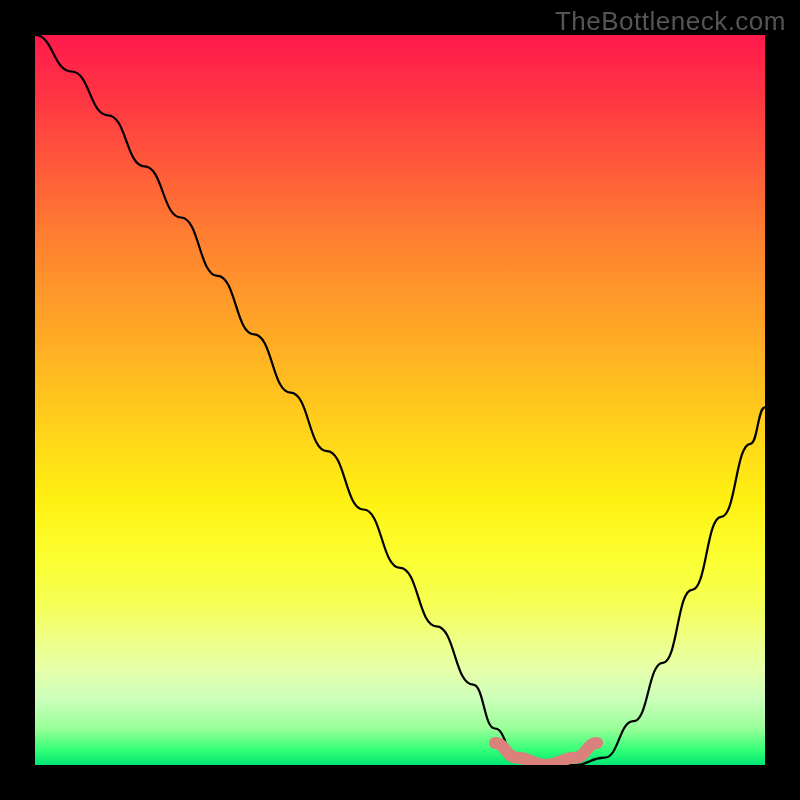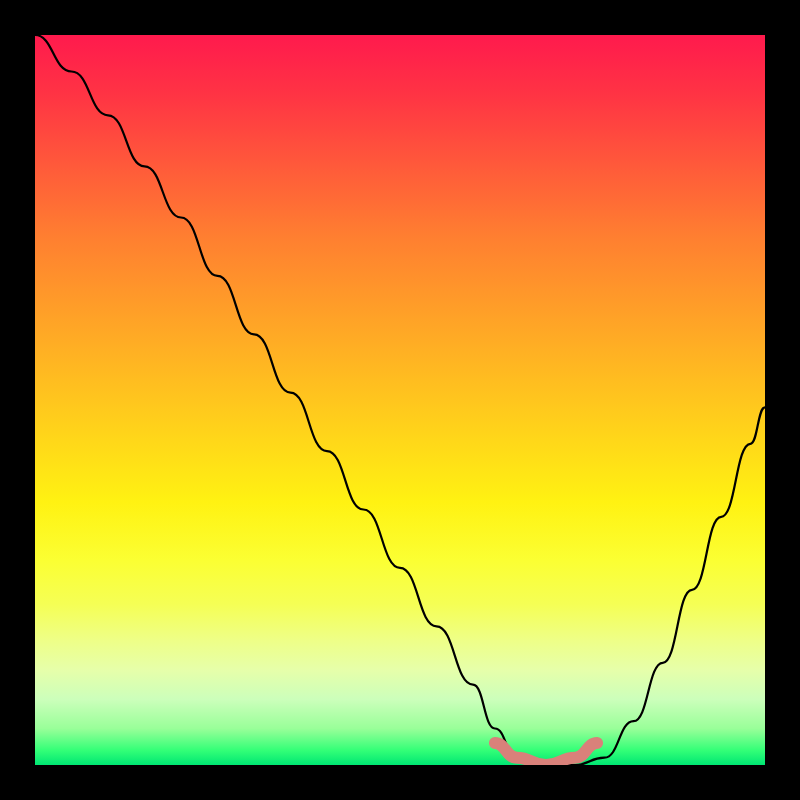--- a/index.html
+++ b/index.html
@@ -56,19 +56,20 @@
     left: 0;
     top: 0;
     width: 730px;
     height: 730px;
   }
 </style>
 </head>
 <body>
 
 <div class="frame">
+  <div class="watermark">TheBottleneck.com</div>
   <div class="plot">
     <svg class="curve" viewBox="0 0 730 730" preserveAspectRatio="none">
       <path fill="none" stroke="#000" stroke-width="2.2" d="M 0.0 0.0 C 18.3 0.0, 18.3 36.5, 36.5 36.5 C 54.8 36.5, 54.8 80.3, 73.0 80.3 C 91.3 80.3, 91.3 131.4, 109.5 131.4 C 127.8 131.4, 127.8 182.5, 146.0 182.5 C 164.3 182.5, 164.3 240.9, 182.5 240.9 C 200.8 240.9, 200.8 299.3, 219.0 299.3 C 237.3 299.3, 237.3 357.7, 255.5 357.7 C 273.8 357.7, 273.8 416.1, 292.0 416.1 C 310.3 416.1, 310.3 474.5, 328.5 474.5 C 346.8 474.5, 346.8 532.9, 365.0 532.9 C 383.3 532.9, 383.3 591.3, 401.5 591.3 C 419.8 591.3, 419.8 649.7, 438.0 649.7 C 448.9 649.7, 448.9 693.5, 459.9 693.5 C 470.9 693.5, 470.9 722.7, 481.8 722.7 C 496.4 722.7, 496.4 730.0, 511.0 730.0 C 525.6 730.0, 525.6 730.0, 540.2 730.0 C 554.8 730.0, 554.8 722.7, 569.4 722.7 C 584.0 722.7, 584.0 686.2, 598.6 686.2 C 613.2 686.2, 613.2 627.8, 627.8 627.8 C 642.4 627.8, 642.4 554.8, 657.0 554.8 C 671.6 554.8, 671.6 481.8, 686.2 481.8 C 700.8 481.8, 700.8 408.8, 715.4 408.8 C 722.7 408.8, 722.7 372.3, 730.0 372.3"></path>
       <path fill="none" stroke="#d9817a" stroke-width="12" stroke-linecap="round" stroke-linejoin="round" d="M 459.9 708.1 C 470.9 708.1, 470.9 722.7, 481.8 722.7 C 496.4 722.7, 496.4 730.0, 511.0 730.0 C 525.6 730.0, 525.6 722.7, 540.2 722.7 C 551.2 722.7, 551.2 708.1, 562.1 708.1"></path>
     </svg>
   </div>
 </div>
 
 </body></html>

